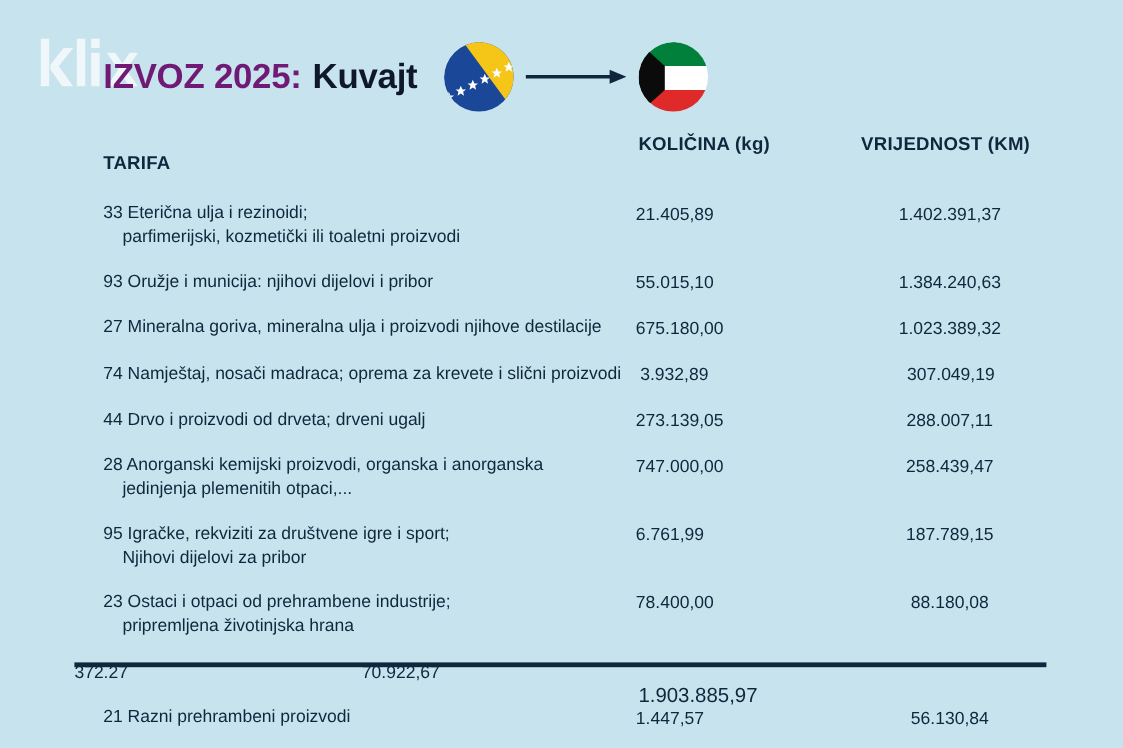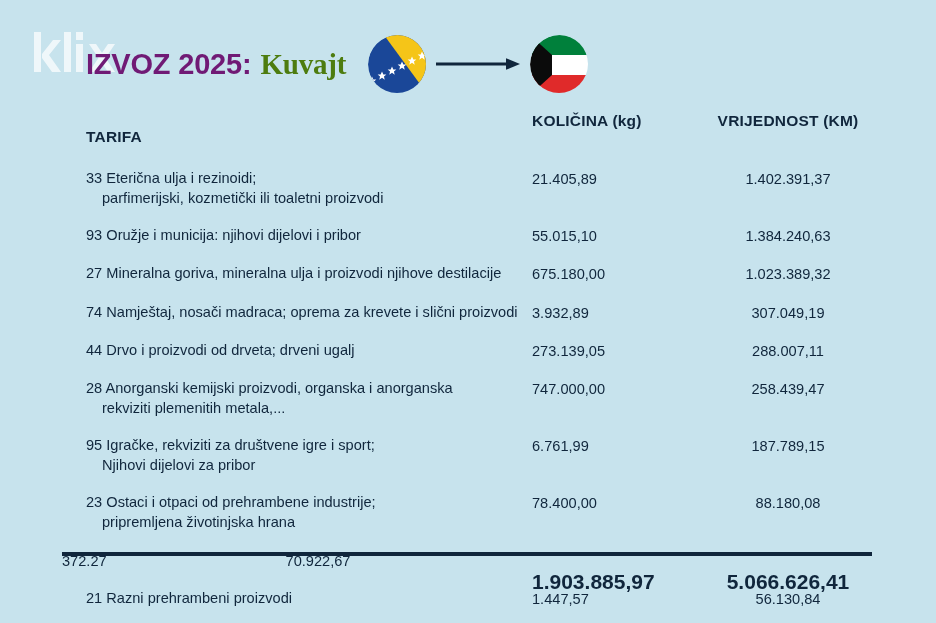--- a/index.html
+++ b/index.html
@@ -37,21 +37,21 @@
     align-items: center;
   }
   .title {
     font-size: 29px;
     font-weight: bold;
     letter-spacing: -0.2px;
     white-space: nowrap;
     line-height: 1;
   }
   .title .t-main { color: #701a75; }
-  .title .t-accent { color: #4d7c0f; margin-left: 9px; font-family: Liberation Serif, serif; }
+  .title .t-accent { color: #0f172a; margin-left: 9px; }
 
   .flagwrap {
     display: flex;
     align-items: center;
     margin-left: 22px;
   }
   .flag {
     width: 58px;
     height: 58px;
     border-radius: 50%;
@@ -85,20 +85,21 @@
     font-weight: bold;
     letter-spacing: 0.2px;
     padding-bottom: 22px;
   }
   .head-row .c-tarifa { padding-left: 24px; margin-top: 16px; }
 
   .data-row {
     font-size: 14.6px;
     line-height: 1.38;
     padding-bottom: 17px;
+    gap: 16px;
   }
   .data-row .c-kol,
   .data-row .c-vrij { padding-top: 1px; }
 
   .desc-l1 { display: block; white-space: nowrap; }
   .desc-l2 { display: block; white-space: nowrap; padding-left: 16px; }
   .desc-l2:empty { display: none; }
 
   
   .total-sep {
@@ -108,22 +109,22 @@
     width: 810px;
     height: 4px;
     background: #10263c;
   }
   .total-row {
     position: absolute;
     left: 62px;
     top: 570px;
     width: 812px;
     display: flex;
-    font-size: 21px;
-    font-weight: bold;
+    font-size: 17px;
+    font-weight: normal;
   }
   .total-row .c-tarifa { padding-left: 24px; }
 </style>
 </head>
 <body>
 
 <div class="logo-watermark">
   <svg viewBox="0 0 84 40" width="84" height="40">
     <g fill="#ffffff">
 
@@ -247,21 +248,21 @@
       <span class="desc-l1">44 Drvo i proizvodi od drveta; drveni ugalj</span>
 
     </div>
     <div class="c-kol">273.139,05</div>
     <div class="c-vrij">288.007,11</div>
   </div>
 
   <div class="row data-row">
     <div class="c-tarifa">
       <span class="desc-l1">28 Anorganski kemijski proizvodi, organska i anorganska</span>
-      <span class="desc-l2">rekviziti plemenitih metala,...</span>
+      <span class="desc-l2">jedinjenja plemenitih otpaci,...</span>
     </div>
     <div class="c-kol">747.000,00</div>
     <div class="c-vrij">258.439,47</div>
   </div>
 
   <div class="row data-row">
     <div class="c-tarifa">
       <span class="desc-l1">95 Igračke, rekviziti za društvene igre i sport;</span>
       <span class="desc-l2">Njihovi dijelovi za pribor</span>
     </div>
@@ -292,14 +293,13 @@
     <div class="c-vrij">56.130,84</div>
   </div>
 
 </div>
 
 <div class="total-sep"></div>
 
 <div class="total-row">
   <div class="c-tarifa"></div>
   <div class="c-kol">1.903.885,97</div>
-  <div class="c-vrij">5.066.626,41</div>
 </div>
 
 </body></html>

